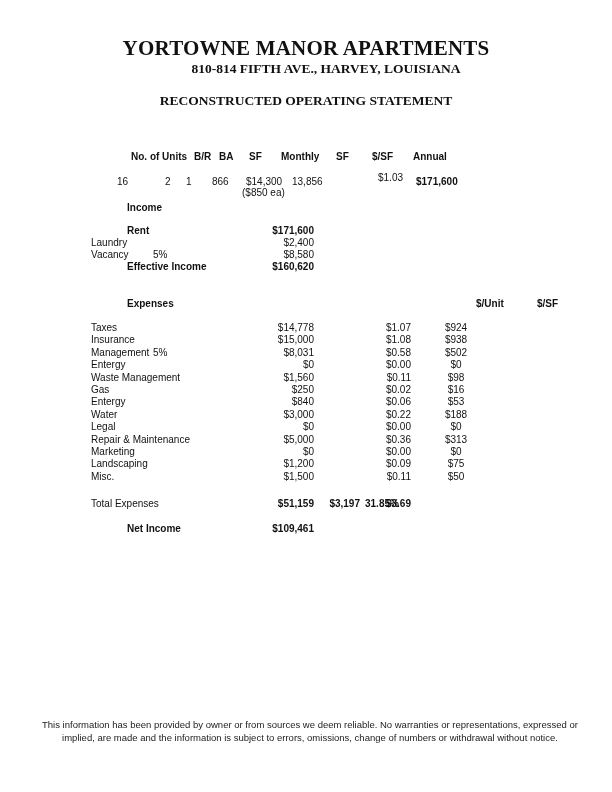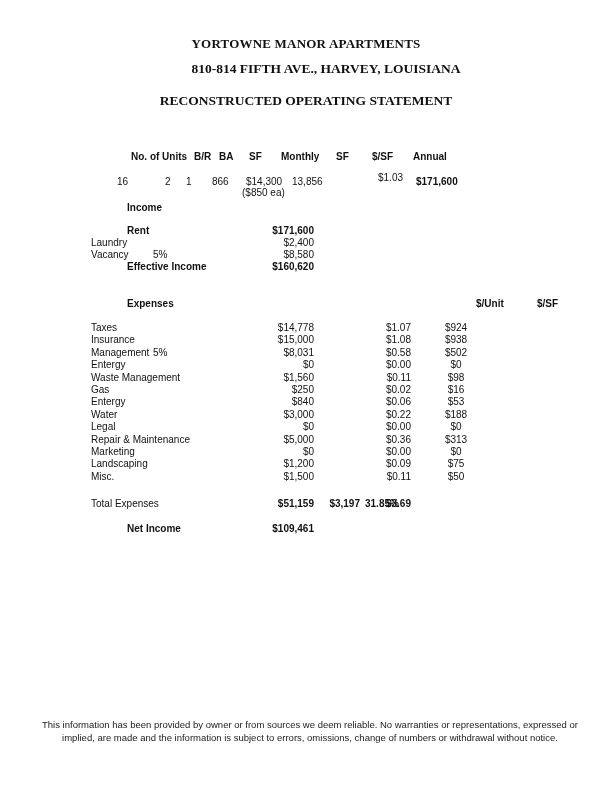--- a/index.html
+++ b/index.html
@@ -1,21 +1,21 @@
 <!DOCTYPE html>
 <html><head>
   <meta charset="utf-8">
   <style>
     html, body { margin: 0; padding: 0; }
     body {
       width: 612px; height: 792px; background: #ffffff; position: relative; overflow: hidden;
       font-family: "Liberation Sans", sans-serif; color: #111;
     }
     .serif { font-family: "Liberation Serif", "DejaVu Serif", serif; font-weight: bold; position: absolute; left: 0; width: 612px; text-align: center; }
-    .t1 { top: 36px; font-size: 13px; letter-spacing: 0.2px; }
+    .t1 { top: 36px; font-size: 21px; letter-spacing: 0.2px; }
     .t2 { top: 61px; font-size: 13.5px; left: 20px; }
     .t3 { top: 93px; font-size: 13.5px; }
     .abs { position: absolute; font-size: 10px; white-space: nowrap; }
     .b { font-weight: bold; padding-left: 36px; }
     .r { text-align: right; }
     .c { text-align: center; }
     .row { position: absolute; left: 0; width: 504px; height: 12px; font-size: 10px; }
     .row > span { position: absolute; white-space: nowrap; }
     .lbl { left: 91px; }
     .pct { left: 153px; }

